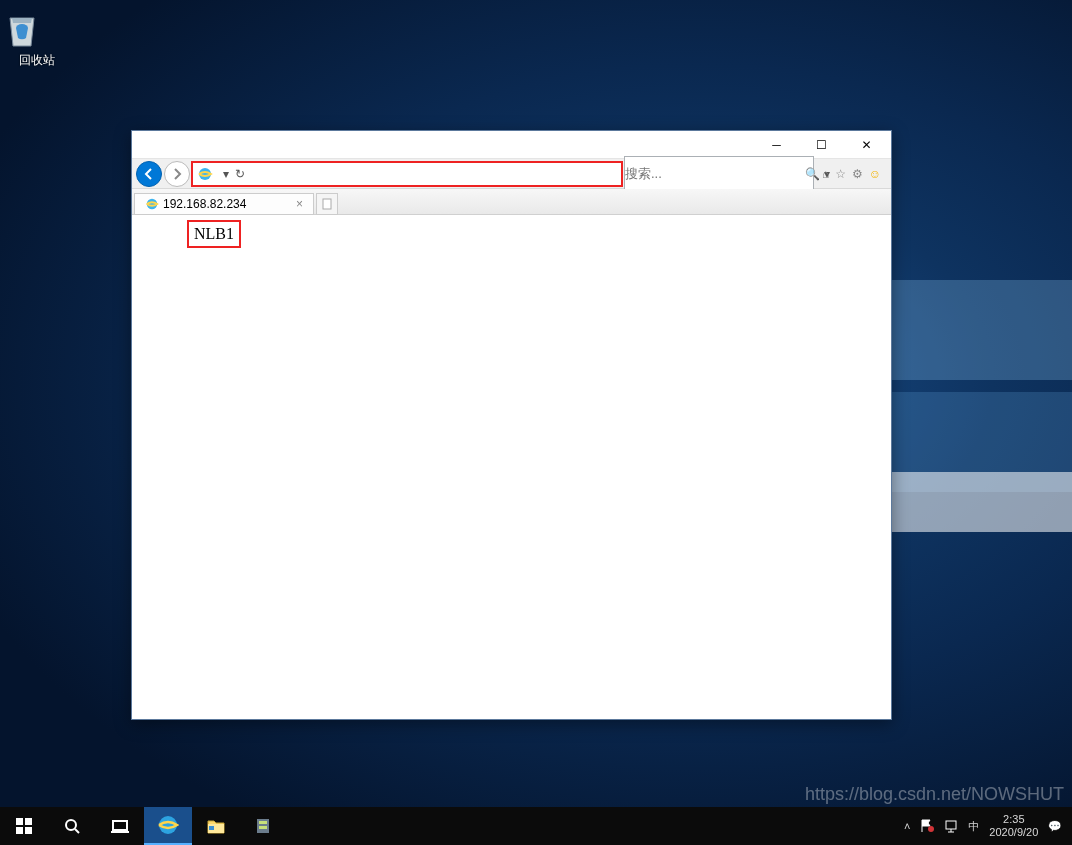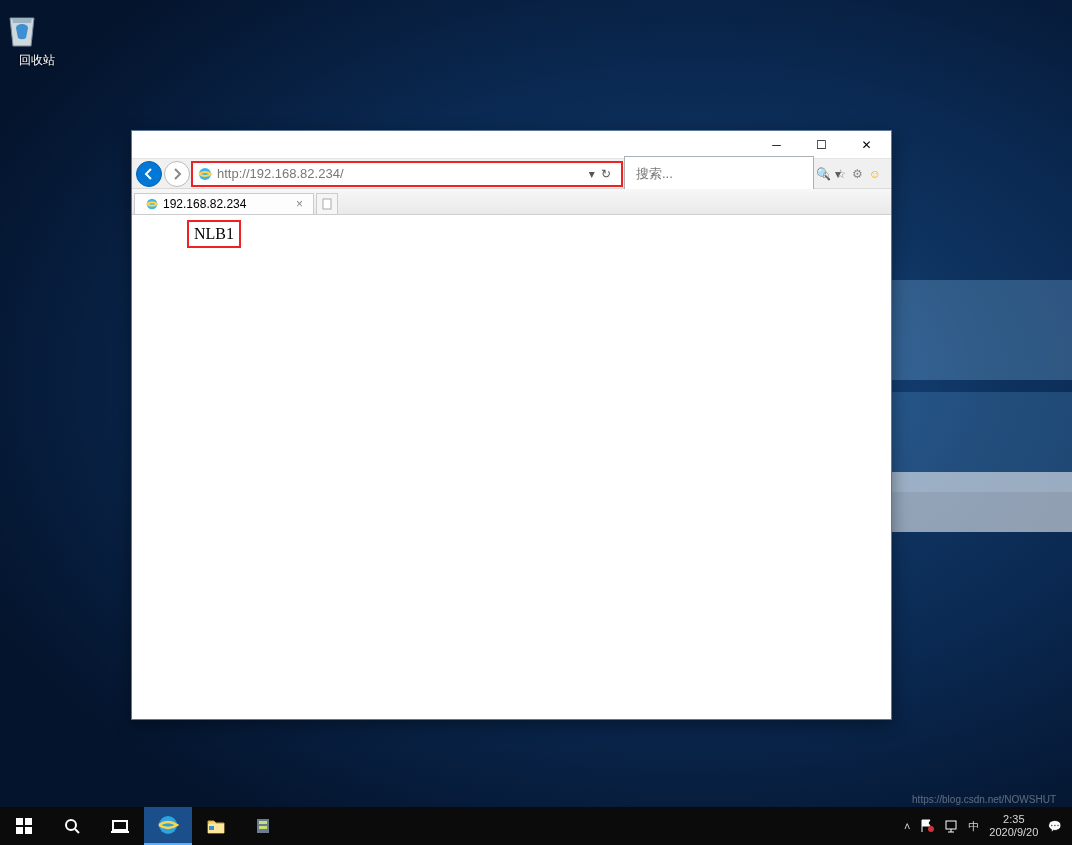--- a/index.html
+++ b/index.html
@@ -57,21 +57,21 @@
   .nav-btn.back { background:#0078d7; border-color:#0062b1; color:#fff; }
   .addr-box {
     flex:1; height:24px; border:1px solid #abb0b5; background:#fff;
     display:flex; align-items:center; padding:0 4px;
     outline:2px solid #e22; outline-offset:-1px; 
     position:relative;
   }
   .addr-input { flex:1; border:none; outline:none; font-size:13px; color:#777; }
   .addr-icon { width:16px; height:16px; margin-right:4px; }
   .addr-tools { display:flex; gap:6px; padding:0 6px; color:#555; }
-  .search-box { width:190px; height:36px; border:1px solid #abb0b5; background:#fff; display:flex; align-items:center; padding:0 11px; }
+  .search-box { width:190px; height:36px; border:1px solid #abb0b5; background:#fff; display:flex; align-items:center; padding:0 0; }
   .search-input { flex:1; border:none; outline:none; font-size:13px; }
   .search-tools { display:flex; gap:4px; padding:0 4px; color:#555; }
   .right-icons { display:flex; gap:6px; padding:0 6px; color:#888; }
   .right-icons span { cursor:pointer; }
 
   .tab-row {
     height:26px; background:linear-gradient(#f7f7f7,#e9e9e9);
     display:flex; align-items:center; padding:0 2px;
     border-bottom:1px solid #d0d0d0;
   }
@@ -91,21 +91,21 @@
   .taskbar {
     position:absolute; bottom:0; left:0; right:0; height:38px;
     background:#0b0b0b; display:flex; align-items:stretch;
     justify-content:space-between;
   }
   .task-left { display:flex; }
   .task-btn { width:48px; display:flex; align-items:center; justify-content:center; cursor:pointer; }
   .task-btn.active { background:#1a4f8c; border-bottom:2px solid #56b0ff; }
   .task-right { display:flex; align-items:center; gap:10px; padding:0 10px; font-size:11px; color:#d8d8d8; }
   .tray-time { text-align:center; line-height:1.2; }
-  .watermark { position:absolute; right:16px; bottom:40px; font-size:10px; color:rgba(255,255,255,0.35); }
+  .watermark { position:absolute; right:8px; bottom:40px; font-size:18px; color:rgba(255,255,255,0.35); }
 
   
   svg { display:block; }
 </style>
 </head>
 <body>
 
 <div class="hero-rect"></div>
 <div class="hero-rect r2"></div>
 <div class="hero-rect r3"></div>
@@ -135,21 +135,20 @@
     <div class="nav-btn">
       <svg width="14" height="14" viewBox="0 0 14 14">
           <path d="M5 2 L10 7 L5 12" stroke="#888" stroke-width="2" fill="none"></path>
         </svg>
     </div>
     <div class="addr-box">
       <svg class="addr-icon" viewBox="0 0 16 16">
         <circle cx="8" cy="8" r="6" fill="#3cb4ef"></circle>
         <path d="M2 8 Q8 4 14 8 Q8 12 2 8" fill="none" stroke="#ffd54a" stroke-width="2"></path>
       </svg>
-      <input class="addr-input" value="http://192.168.82.234/" style="">
       <div class="addr-tools">
         <span>▾</span>
         <span>↻</span>
       </div>
     </div>
     <div class="search-box">
       <input class="search-input" placeholder="搜索..." style="">
       <div class="search-tools">
         <span>🔍</span>
         <span>▾</span>

